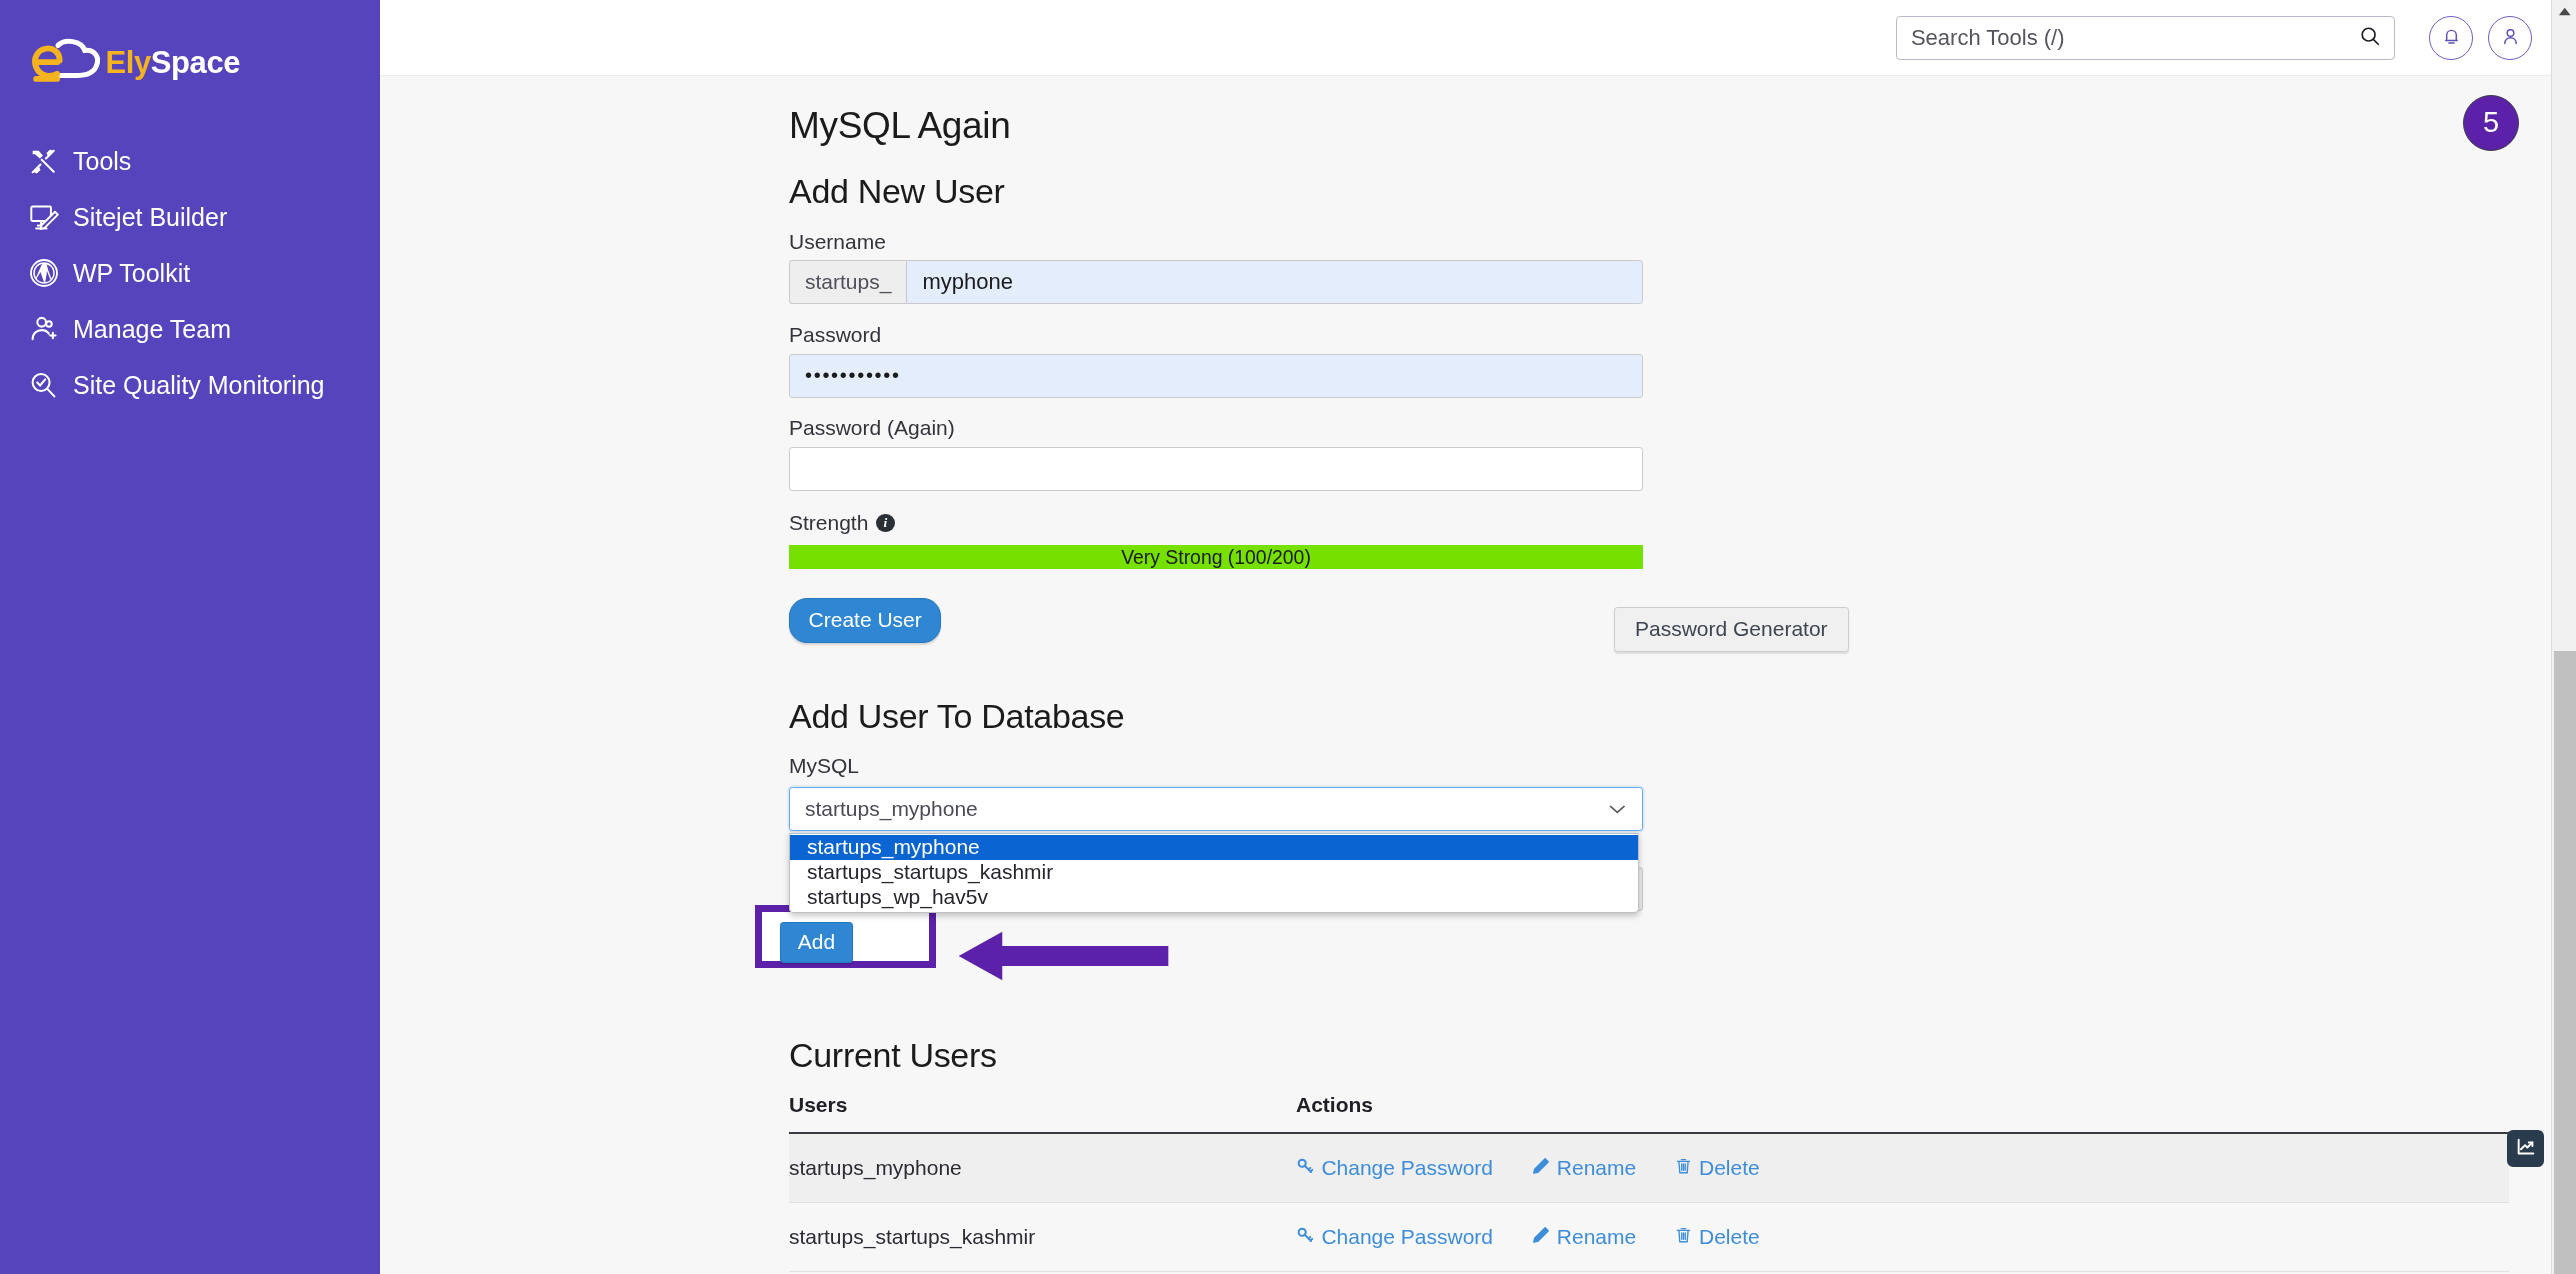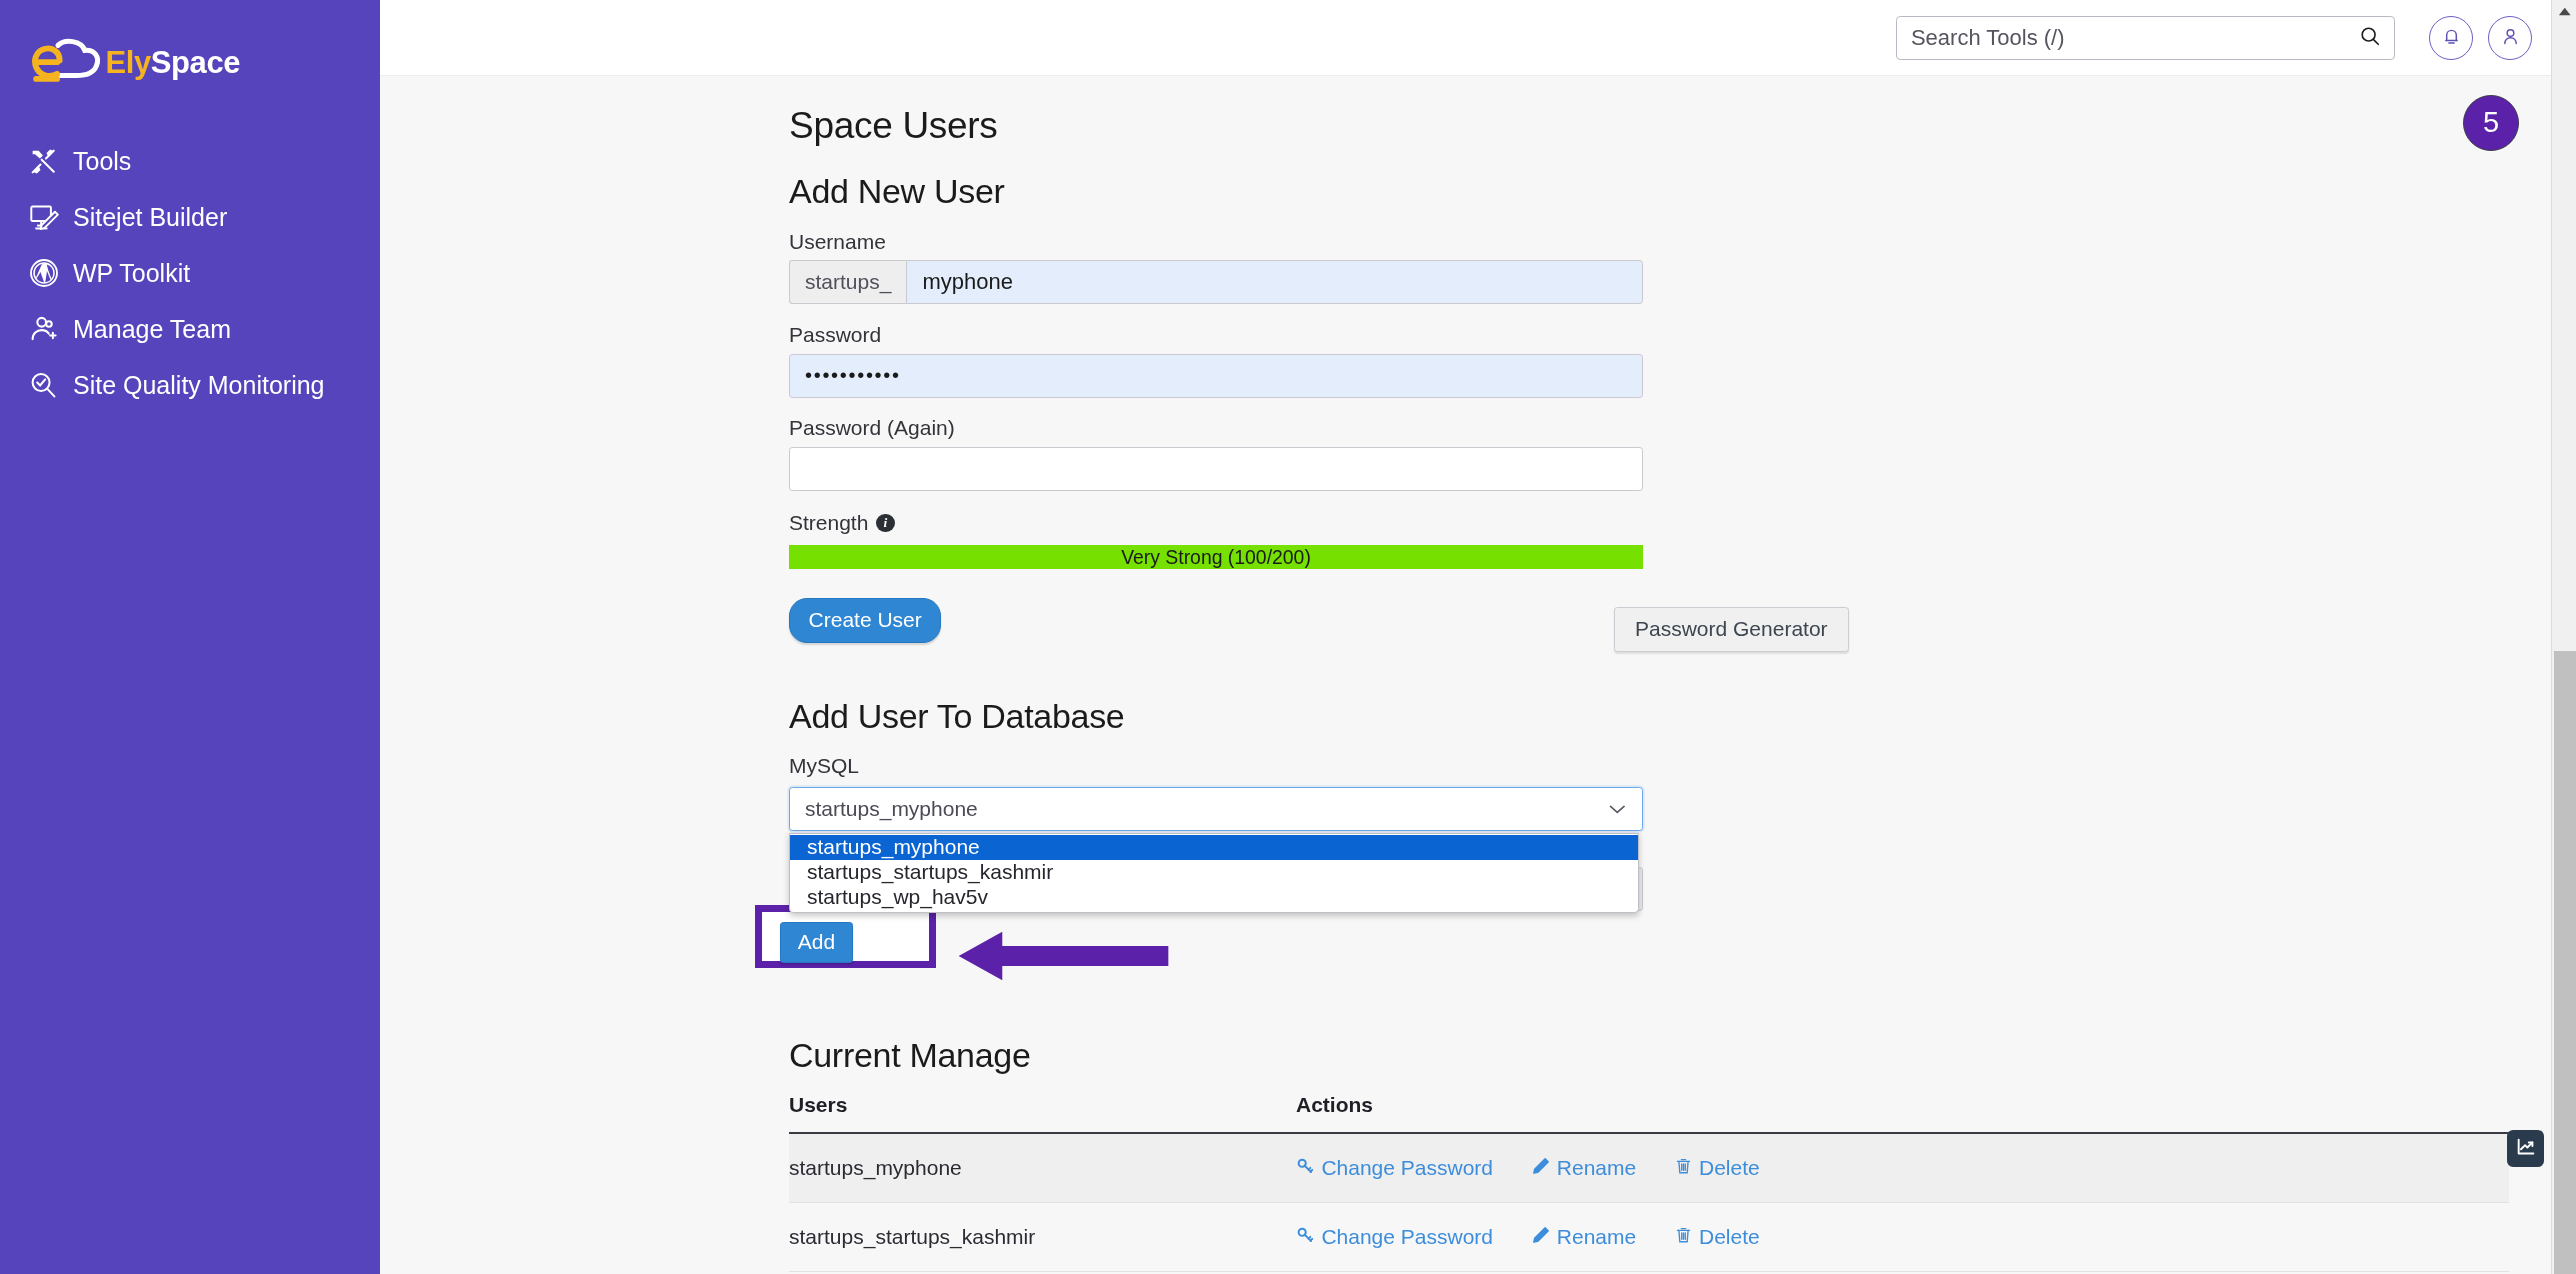--- a/index.html
+++ b/index.html
@@ -306,21 +306,21 @@
               <path d="M5.5 20 C5.5 15.8 8.4 13.4 12 13.4 C15.6 13.4 18.5 15.8 18.5 20"></path>
           </svg>
         </span>
       </div>
     </header>
 
     <div class="main">
 
       <div class="content">
 
-        <h1 class="page-title">Space Users</h1>
+        <h1 class="page-title">MySQL Again</h1>
 
         <h2 class="section">Add New User</h2>
 
         <div class="field-label">Username</div>
         <div class="input-group">
           <div class="addon">startups_</div>
           <input class="inp autofill" type="text" value="myphone" style="">
         </div>
 
         <div class="field-label">Password</div>
@@ -372,21 +372,21 @@
         <div class="add-zone">
           <div class="hl-box"></div>
           <button class="btn-primary btn-add">Add</button>
           <span class="arrow">
             <svg width="211" height="52" viewBox="0 0 250 62">
               <path d="M0 31 L52 2 L52 19 L250 19 L250 43 L52 43 L52 60 Z" fill="#5b21a8"></path>
             </svg>
           </span>
         </div>
 
-        <h2 class="section current">Current Manage</h2>
+        <h2 class="section current">Current Users</h2>
 
         <table class="tbl">
           <thead>
             <tr>
               <th class="c1">Users</th>
               <th>Actions</th>
             </tr>
           </thead>
           <tbody>
             <tr class="zebra">

